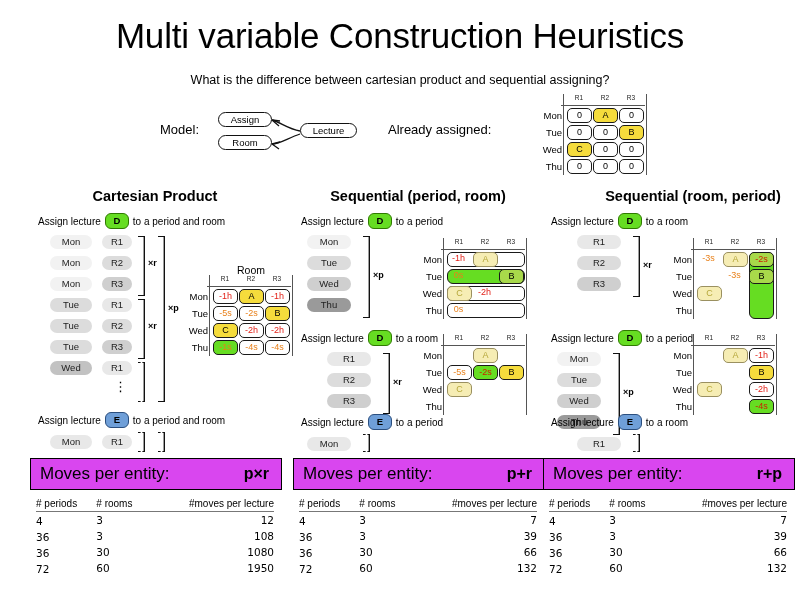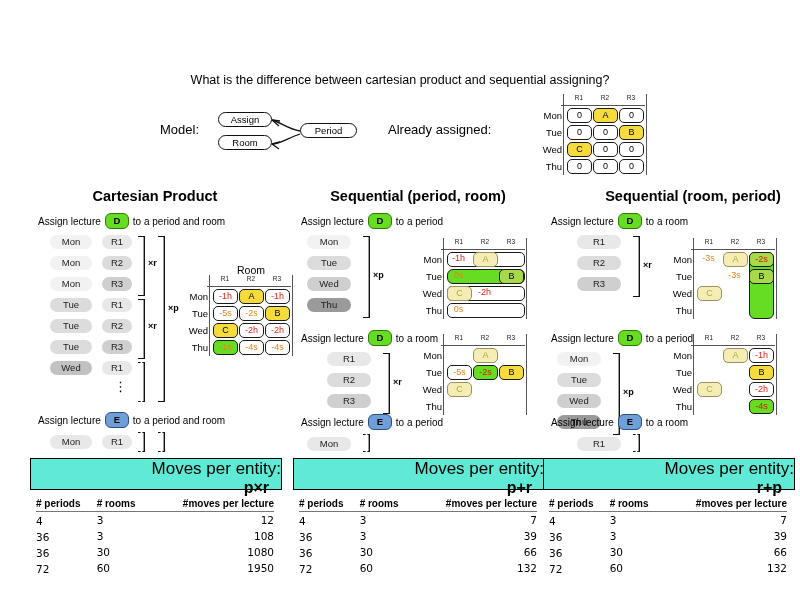--- a/index.html
+++ b/index.html
@@ -78,45 +78,46 @@
   .tag.s2{background:#dcdcdc;}
   .tag.s3{background:#cfcfcf;}
   .tag.s4{background:#c2c2c2;}
   .tag.s5{background:#9a9a9a;}
   .mult{position:absolute;font-size:9px;font-weight:bold;}
   .brk{position:absolute;}
   .dots{position:absolute;font-size:13px;letter-spacing:0;line-height:5px;}
 
   
   .moves-box{
-    position:absolute;border:1.4px solid #000;background:#5eead4;height:30px;
-    display:flex;align-items:flex-end;flex-direction:column;
+    position:absolute;border:1.4px solid #000;background:#d946ef;height:30px;
+    display:flex;align-items:center;
   }
   .moves-box .mlabel{font-size:17px;padding-left:9px;}
   .moves-box .mform{font-size:16px;font-weight:bold;margin-left:auto;padding-right:12px;}
   table.tbl{position:absolute;border-collapse:collapse;font-size:10px;}
   table.tbl th{
-    font-weight:700;text-align:left;padding:0 0 2px 0;border-bottom:1.3px solid #777;
+    font-weight:400;text-align:left;padding:0 0 2px 0;border-bottom:1.3px solid #777;
     font-size:10px;white-space:nowrap;
   }
   table.tbl th.right,table.tbl td.right{text-align:right;}
   table.tbl td{padding:1px 0 1px 0;font-size:10.5px;font-family:"DejaVu Sans", sans-serif;}
   table.tbl tr td:first-child{padding-top:3px;}
 </style>
 </head>
 <body>
 
 <div class="slide">
 
+  <div class="title">Multi variable Construction Heuristics</div>
   <div class="subtitle">What is the difference between cartesian product and sequential assigning?</div>
 
   <div class="model-label">Model:</div>
   <div class="pill period">Assign</div>
   <div class="pill room">Room</div>
-  <div class="pill lecture">Period</div>
+  <div class="pill lecture">Lecture</div>
   <svg class="model-svg" width="230" height="70">
     <path d="M150,31 C138,29 130,22 122,20" stroke="#111" stroke-width="1.3" fill="none"></path>
     <path d="M122,20 l8,1 M122,20 l7,6" stroke="#111" stroke-width="1.3" fill="none"></path>
     <path d="M150,34 C138,38 130,44 122,44" stroke="#111" stroke-width="1.3" fill="none"></path>
     <path d="M122,44 l8,-2 M122,44 l7,5" stroke="#111" stroke-width="1.3" fill="none"></path>
   </svg>
 
   <div class="assigned-label">Already assigned:</div>
   <div class="grid" id="grid-assigned" style="left:536px;top:92px;width:90px;height:78px;">
       <div class="colhead" style="left: 30px; top: 2px; width: 26px;">R1</div>

